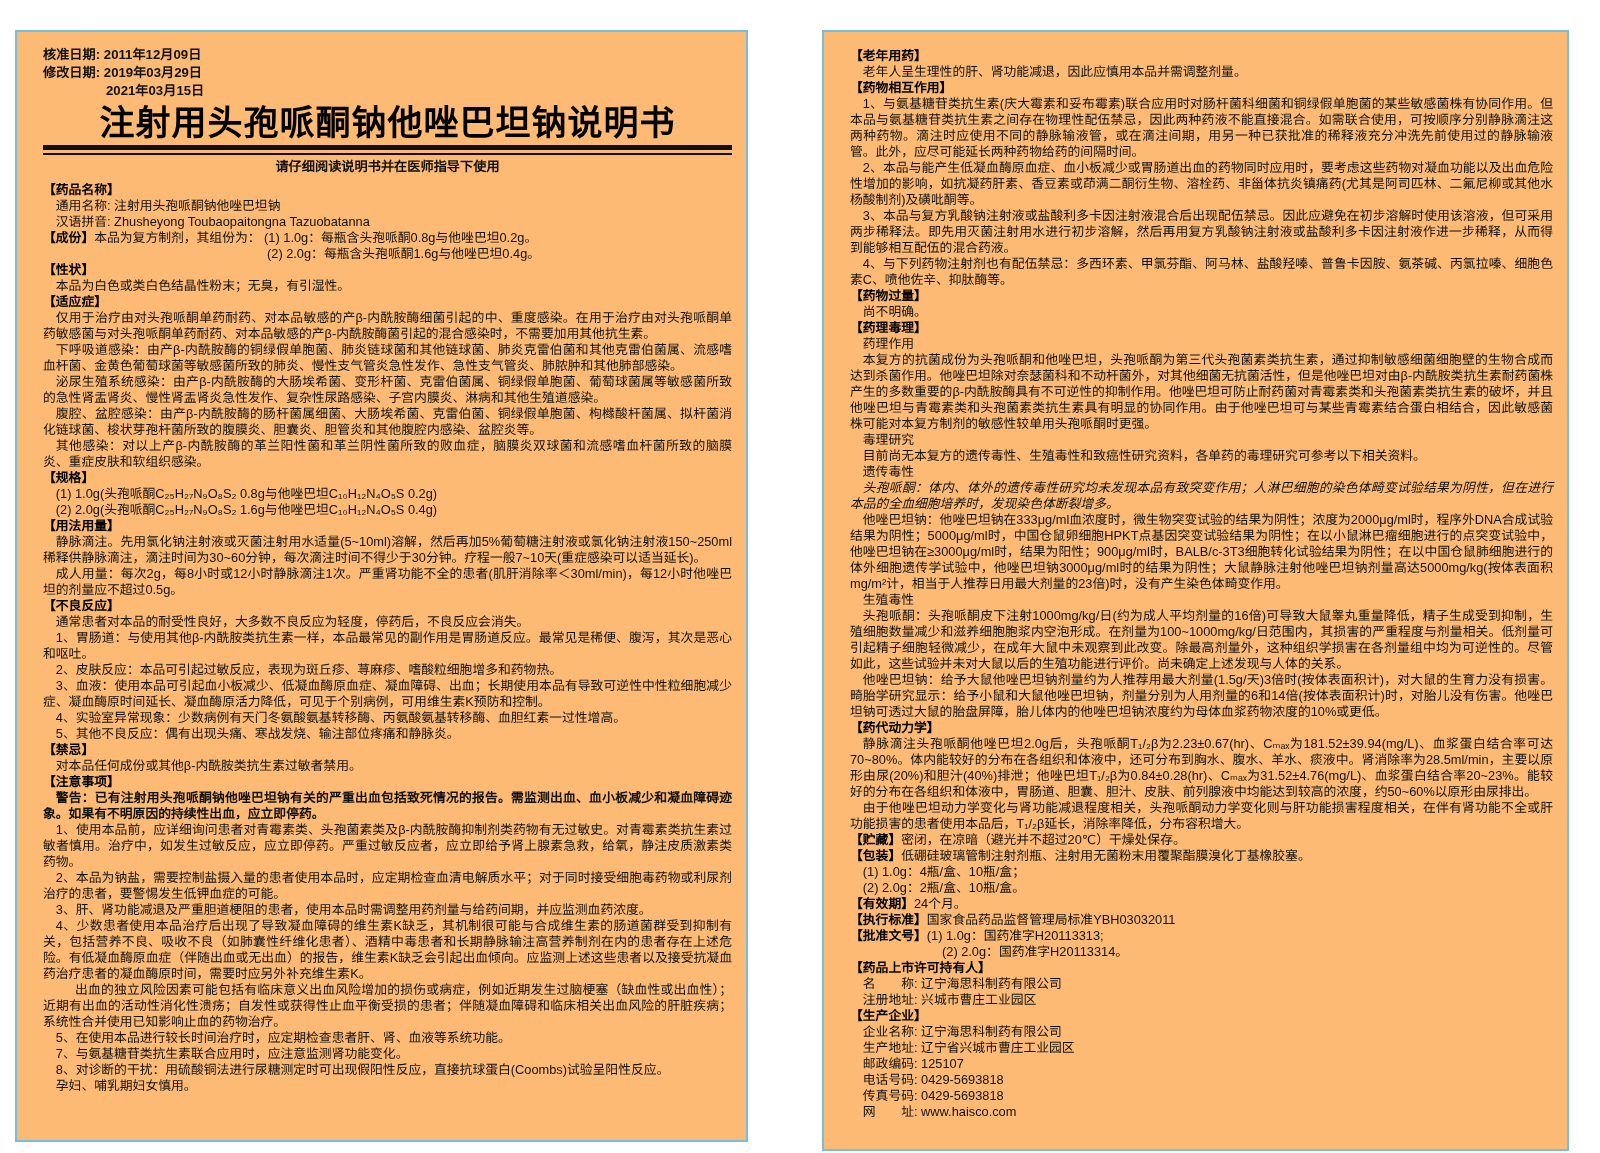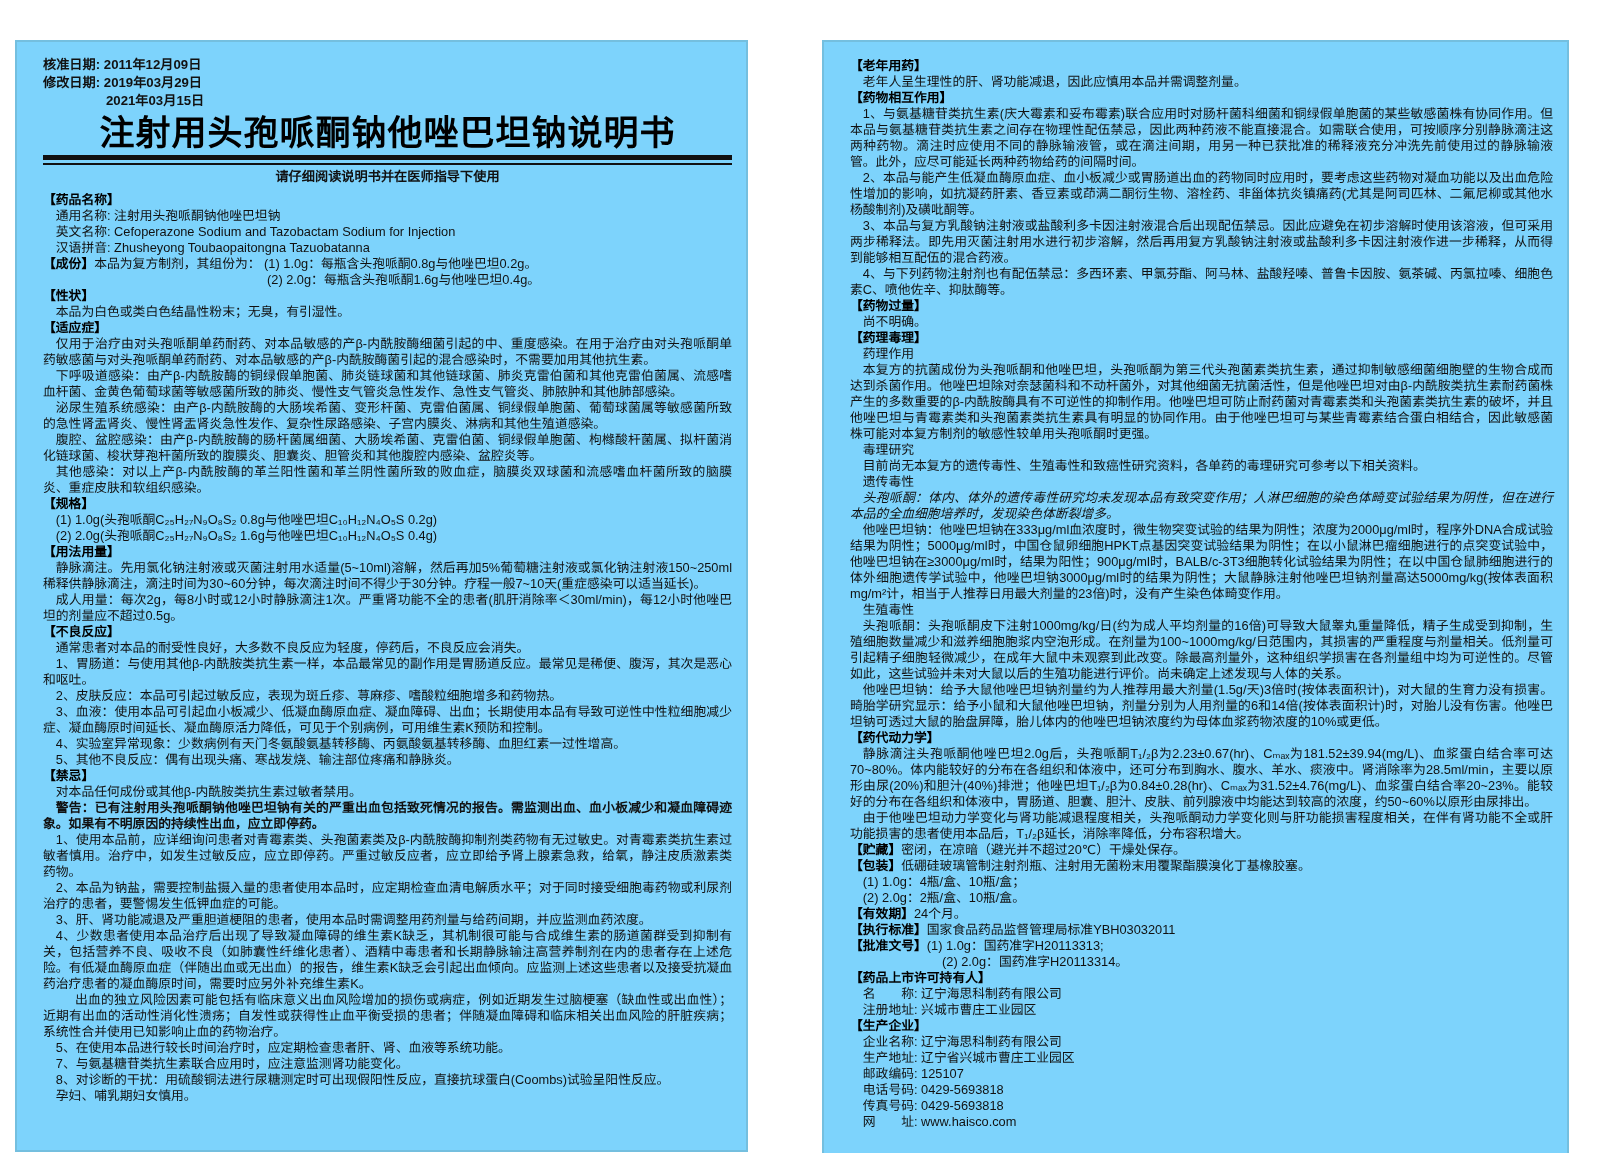--- a/index.html
+++ b/index.html
@@ -2,22 +2,22 @@
 <html lang="zh-CN"><head>
 <meta charset="utf-8">
 <style>
   html,body{margin:0;padding:0;}
   body{
     width:1600px;height:1153px;position:relative;background:#ffffff;
     font-family:"Liberation Sans","DejaVu Sans",sans-serif;color:#111;
     -webkit-font-smoothing:antialiased;
   }
   .page{
-    position:absolute;background:#7dd3fc;border:2px solid #74bfdf;
-    box-sizing:border-box;overflow:hidden;margin-top:10px;
+    position:absolute;background:#fdba74;border:2px solid #74bfdf;
+    box-sizing:border-box;overflow:hidden;
   }
   #page1{left:15px;top:30px;width:733px;height:1112px;}
   #page2{left:822px;top:30px;width:747px;height:1121px;}
   .page-pad{padding:14px 14px 8px 26px;font-size:12.8px;line-height:16px;}
   #page2 .page-pad{padding-top:16px;}
   .meta-line{font-weight:bold;font-size:13.2px;line-height:18px;}
   .meta-line.ml{margin-left:63px;}
   .doc-title{
     text-align:center;font-weight:bold;font-size:35px;line-height:34px;
     letter-spacing:1px;margin:6px 0 5px 0;color:#000;
@@ -43,21 +43,20 @@
     </div>
     <div class="doc-title">注射用头孢哌酮钠他唑巴坦钠说明书</div>
     <div class="rule">
       <div class="rule-thick" style="background: rgb(17, 17, 17);"></div>
       <div class="rule-thin" style="background: rgb(17, 17, 17);"></div>
     </div>
     <div class="subtitle">请仔细阅读说明书并在医师指导下使用</div>
     <div id="p1body">
         <div class="sec-h">【药品名称】</div>
         <div class="para" style="text-indent: 1em;">通用名称: 注射用头孢哌酮钠他唑巴坦钠</div>
-        <div class="para" style="text-indent: 1em;">英文名称: Cefoperazone Sodium and Tazobactam Sodium for Injection</div>
         <div class="para" style="text-indent: 1em;">汉语拼音: Zhusheyong Toubaopaitongna Tazuobatanna</div>
         <div class="para"><span class="sec-h-inline">【成份】</span>本品为复方制剂，其组份为： (1) 1.0g：每瓶含头孢哌酮0.8g与他唑巴坦0.2g。</div>
         <div class="para" style="margin-left: 224px;">(2) 2.0g：每瓶含头孢哌酮1.6g与他唑巴坦0.4g。</div>
         <div class="sec-h">【性状】</div>
         <div class="para" style="text-indent: 1em;">本品为白色或类白色结晶性粉末；无臭，有引湿性。</div>
         <div class="sec-h">【适应症】</div>
         <div class="para" style="text-indent: 1em;">仅用于治疗由对头孢哌酮单药耐药、对本品敏感的产β-内酰胺酶细菌引起的中、重度感染。在用于治疗由对头孢哌酮单药敏感菌与对头孢哌酮单药耐药、对本品敏感的产β-内酰胺酶菌引起的混合感染时，不需要加用其他抗生素。</div>
         <div class="para" style="text-indent: 1em;">下呼吸道感染：由产β-内酰胺酶的铜绿假单胞菌、肺炎链球菌和其他链球菌、肺炎克雷伯菌和其他克雷伯菌属、流感嗜血杆菌、金黄色葡萄球菌等敏感菌所致的肺炎、慢性支气管炎急性发作、急性支气管炎、肺脓肿和其他肺部感染。</div>
         <div class="para" style="text-indent: 1em;">泌尿生殖系统感染：由产β-内酰胺酶的大肠埃希菌、变形杆菌、克雷伯菌属、铜绿假单胞菌、葡萄球菌属等敏感菌所致的急性肾盂肾炎、慢性肾盂肾炎急性发作、复杂性尿路感染、子宫内膜炎、淋病和其他生殖道感染。</div>
         <div class="para" style="text-indent: 1em;">腹腔、盆腔感染：由产β-内酰胺酶的肠杆菌属细菌、大肠埃希菌、克雷伯菌、铜绿假单胞菌、枸橼酸杆菌属、拟杆菌消化链球菌、梭状芽孢杆菌所致的腹膜炎、胆囊炎、胆管炎和其他腹腔内感染、盆腔炎等。</div>
@@ -70,20 +69,21 @@
         <div class="para" style="text-indent: 1em;">成人用量：每次2g，每8小时或12小时静脉滴注1次。严重肾功能不全的患者(肌肝消除率＜30ml/min)，每12小时他唑巴坦的剂量应不超过0.5g。</div>
         <div class="sec-h">【不良反应】</div>
         <div class="para" style="text-indent: 1em;">通常患者对本品的耐受性良好，大多数不良反应为轻度，停药后，不良反应会消失。</div>
         <div class="para" style="text-indent: 1em;">1、胃肠道：与使用其他β-内酰胺类抗生素一样，本品最常见的副作用是胃肠道反应。最常见是稀便、腹泻，其次是恶心和呕吐。</div>
         <div class="para" style="text-indent: 1em;">2、皮肤反应：本品可引起过敏反应，表现为斑丘疹、荨麻疹、嗜酸粒细胞增多和药物热。</div>
         <div class="para" style="text-indent: 1em;">3、血液：使用本品可引起血小板减少、低凝血酶原血症、凝血障碍、出血；长期使用本品有导致可逆性中性粒细胞减少症、凝血酶原时间延长、凝血酶原活力降低，可见于个别病例，可用维生素K预防和控制。</div>
         <div class="para" style="text-indent: 1em;">4、实验室异常现象：少数病例有天门冬氨酸氨基转移酶、丙氨酸氨基转移酶、血胆红素一过性增高。</div>
         <div class="para" style="text-indent: 1em;">5、其他不良反应：偶有出现头痛、寒战发烧、输注部位疼痛和静脉炎。</div>
         <div class="sec-h">【禁忌】</div>
         <div class="para" style="text-indent: 1em;">对本品任何成份或其他β-内酰胺类抗生素过敏者禁用。</div>
+        <div class="sec-h">【注意事项】</div>
         <div class="para bold" style="text-indent: 1em;">警告：已有注射用头孢哌酮钠他唑巴坦钠有关的严重出血包括致死情况的报告。需监测出血、血小板减少和凝血障碍迹象。如果有不明原因的持续性出血，应立即停药。</div>
         <div class="para" style="text-indent: 1em;">1、使用本品前，应详细询问患者对青霉素类、头孢菌素类及β-内酰胺酶抑制剂类药物有无过敏史。对青霉素类抗生素过敏者慎用。治疗中，如发生过敏反应，应立即停药。严重过敏反应者，应立即给予肾上腺素急救，给氧，静注皮质激素类药物。</div>
         <div class="para" style="text-indent: 1em;">2、本品为钠盐，需要控制盐摄入量的患者使用本品时，应定期检查血清电解质水平；对于同时接受细胞毒药物或利尿剂治疗的患者，要警惕发生低钾血症的可能。</div>
         <div class="para" style="text-indent: 1em;">3、肝、肾功能减退及严重胆道梗阻的患者，使用本品时需调整用药剂量与给药间期，并应监测血药浓度。</div>
         <div class="para" style="text-indent: 1em;">4、少数患者使用本品治疗后出现了导致凝血障碍的维生素K缺乏，其机制很可能与合成维生素的肠道菌群受到抑制有关，包括营养不良、吸收不良（如肺囊性纤维化患者）、酒精中毒患者和长期静脉输注高营养制剂在内的患者存在上述危险。有低凝血酶原血症（伴随出血或无出血）的报告，维生素K缺乏会引起出血倾向。应监测上述这些患者以及接受抗凝血药治疗患者的凝血酶原时间，需要时应另外补充维生素K。</div>
         <div class="para" style="text-indent: 2.5em;">出血的独立风险因素可能包括有临床意义出血风险增加的损伤或病症，例如近期发生过脑梗塞（缺血性或出血性）；近期有出血的活动性消化性溃疡；自发性或获得性止血平衡受损的患者；伴随凝血障碍和临床相关出血风险的肝脏疾病；系统性合并使用已知影响止血的药物治疗。</div>
         <div class="para" style="text-indent: 1em;">5、在使用本品进行较长时间治疗时，应定期检查患者肝、肾、血液等系统功能。</div>
         <div class="para" style="text-indent: 1em;">7、与氨基糖苷类抗生素联合应用时，应注意监测肾功能变化。</div>
         <div class="para" style="text-indent: 1em;">8、对诊断的干扰：用硫酸铜法进行尿糖测定时可出现假阳性反应，直接抗球蛋白(Coombs)试验呈阳性反应。</div>
         <div class="para" style="text-indent: 1em;">孕妇、哺乳期妇女慎用。</div>

